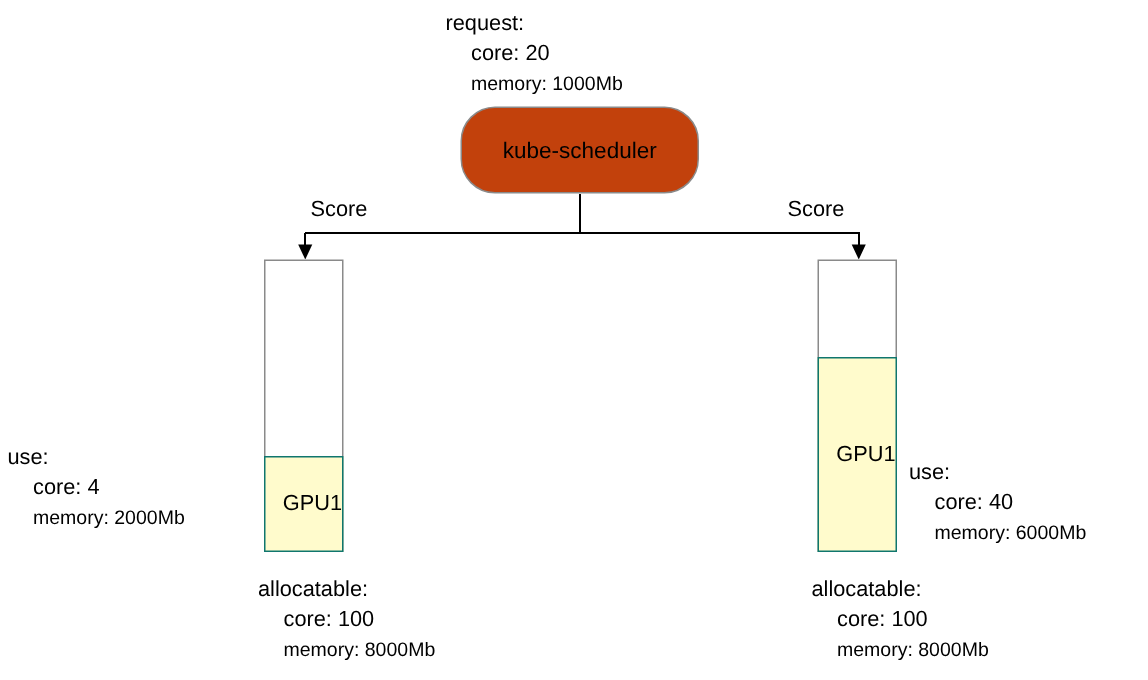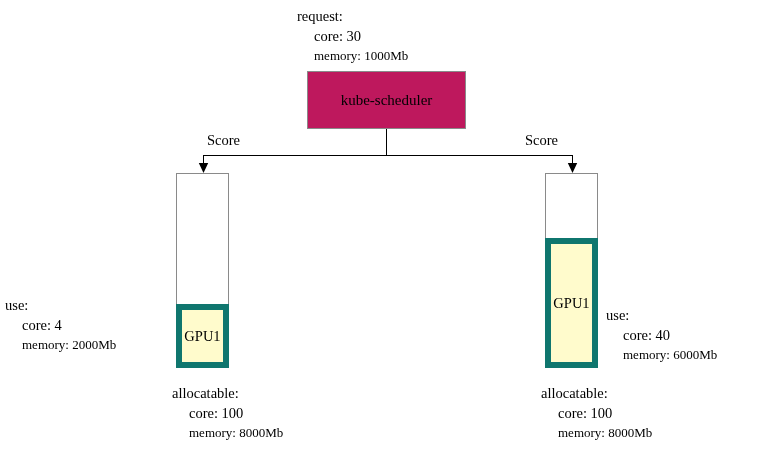--- a/index.html
+++ b/index.html
@@ -5,21 +5,21 @@
   html, body {
     margin: 0;
     padding: 0;
     background: #ffffff;
   }
   #canvas {
     position: relative;
     width: 763px;
     height: 453px;
     background: #ffffff;
-    font-family: Liberation Serif, serif;
+    font-family: Liberation Sans, sans-serif;
     color: #000000;
     overflow: hidden;
   }
   .label-block {
     position: absolute;
     white-space: nowrap;
   }
   .label-block .l0 {
     font-size: 14.5px;
     line-height: 20px;
@@ -48,24 +48,24 @@
   }
   .node-box {
     position: absolute;
     box-sizing: border-box;
     border: 1px solid #8a8a8a;
     background: #ffffff;
   }
   .node-fill {
     position: absolute;
     box-sizing: border-box;
-    border: 6px solid #0f766e;
+    border: 1px solid #0f766e;
     display: flex;
     align-items: center;
-    justify-content: center;
+    justify-content: flex-end;
     font-size: 14.5px;
   }
   .score-label {
     position: absolute;
     font-size: 14.5px;
     line-height: 18px;
     white-space: nowrap;
   }
   svg.edges {
     position: absolute;
@@ -76,25 +76,25 @@
     pointer-events: none;
   }
 </style>
 </head>
 <body>
 
 <div id="canvas">
 
   <div class="label-block" style="left:297px; top:6px;">
     <div class="l0">request:</div>
-    <div class="l1">core: 30</div>
+    <div class="l1">core: 20</div>
     <div class="l2">memory: 1000Mb</div>
   </div>
 
-  <div class="scheduler-box" style="left:307px; top:71px; width:159px; height:58px; background:#be185d;">
+  <div class="scheduler-box" style="left:307px; top:71px; width:159px; height:58px; background:#c2410c;border-radius:23px;">
     <span>kube-scheduler</span>
   </div>
 
   <svg class="edges" viewBox="0 0 765 453">
     <g stroke="#000000" stroke-width="1.4" fill="none" shape-rendering="crispEdges">
 
       <line x1="386.5" y1="129" x2="386.5" y2="155.5"></line>
 
       <line x1="203" y1="155.5" x2="573" y2="155.5"></line>
 

